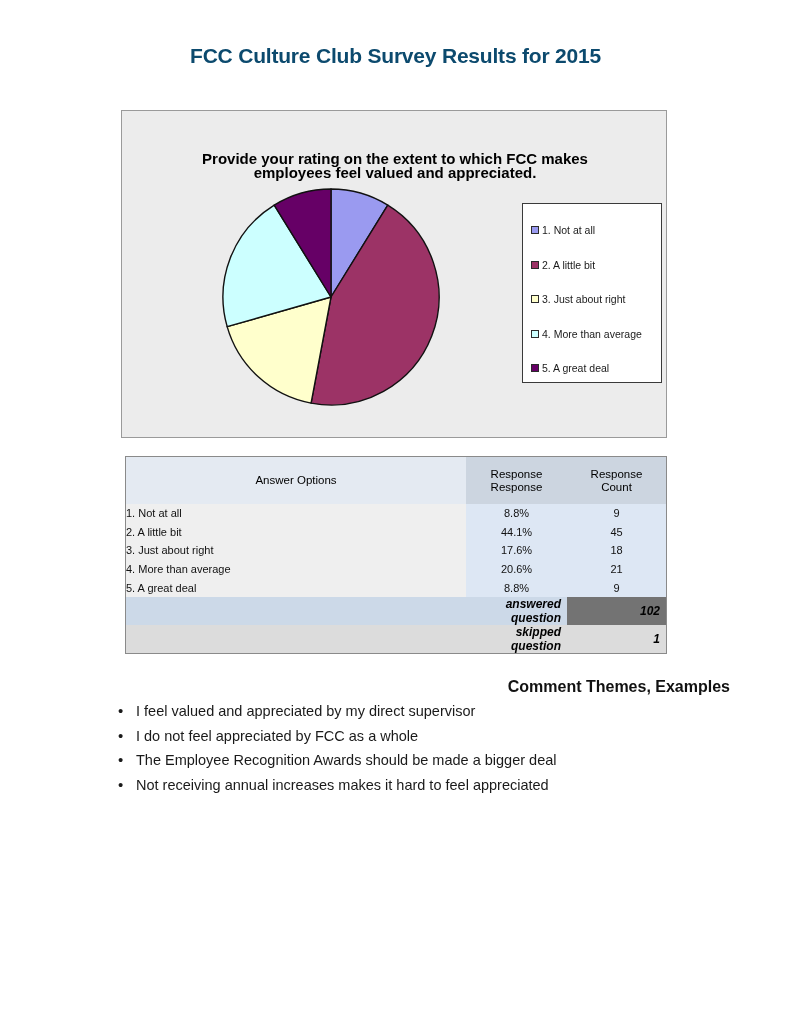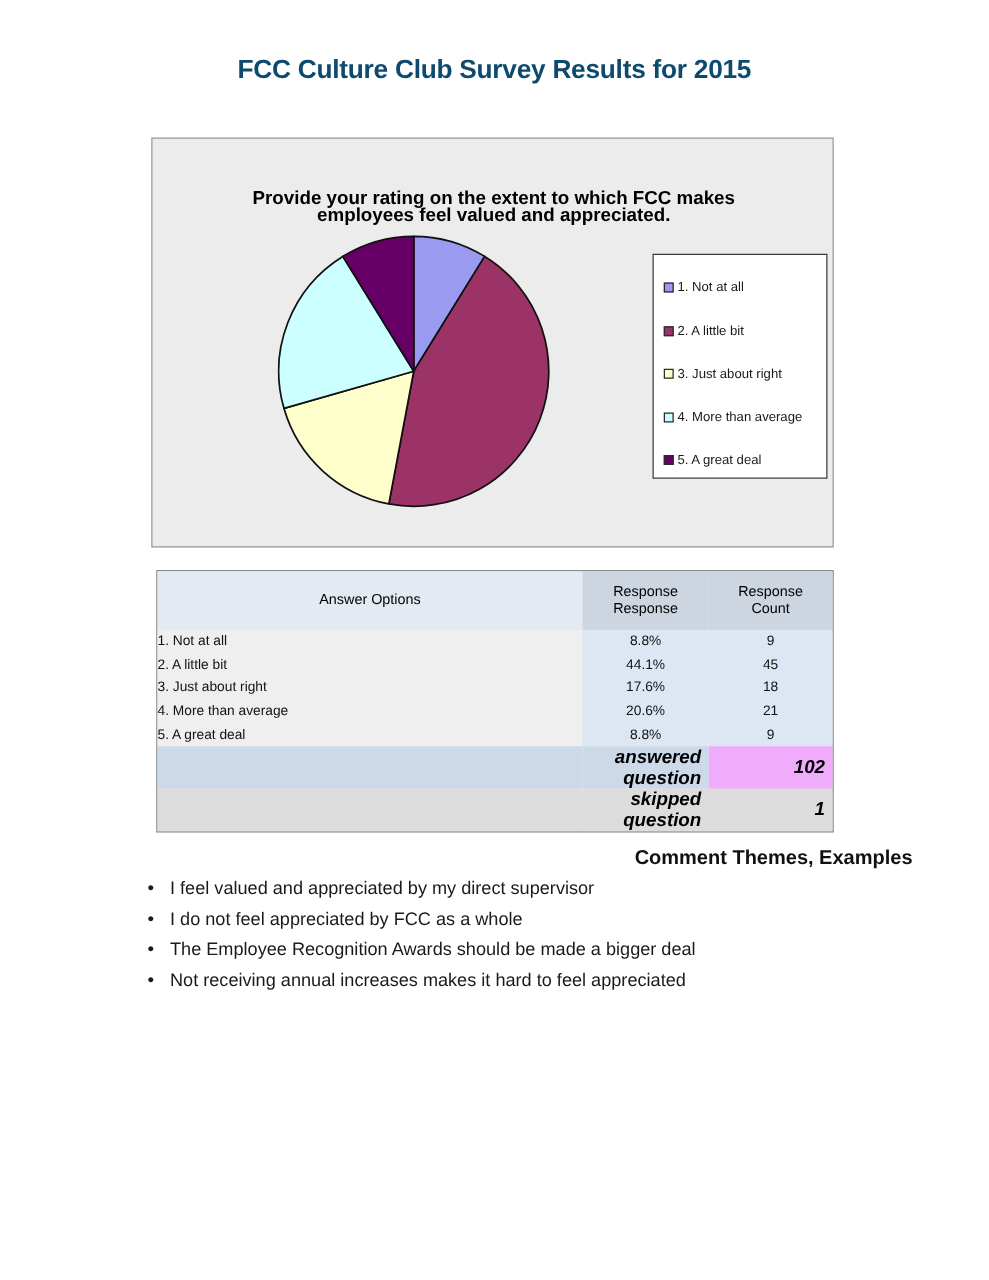--- a/index.html
+++ b/index.html
@@ -102,25 +102,25 @@
   th.h-cnt{background:#ccd5e0;text-align:center;}
 
   tbody tr td{height:18.6px;font-size:11px;color:#111;}
   td.c-opt{background:#efefef;text-align:left;padding-left:9px;}
   td.c-pct{background:#dde7f4;text-align:center;}
   td.c-cnt{background:#dde7f4;text-align:center;}
   tr.comments-row td.c-pct{background:#d9d9d9;}
 
   tr.foot-row td{
     height:19px;
-    font-size:15px;font-style:italic;font-weight:bold;color:#000;
+    font-size:12px;font-style:italic;font-weight:bold;color:#000;
     text-align:right;
   }
   tr.foot-answered td.f-label{background:#ccd9e8;padding-right:6px;}
-  tr.foot-answered td.f-val{background:#f0abfc;padding-right:6px;}
+  tr.foot-answered td.f-val{background:#737373;padding-right:6px;}
   tr.foot-skipped td.f-label{background:#dcdcdc;padding-right:6px;}
   tr.foot-skipped td.f-val{background:#dcdcdc;padding-right:6px;}
   tr.foot-row td.f-spacer{background:inherit;}
   tr.foot-answered td.f-spacer{background:#ccd9e8;}
   tr.foot-skipped td.f-spacer{background:#dcdcdc;}
 
   
   .comments-section{
     position:absolute;left:90px;top:678px;width:640px;
   }

